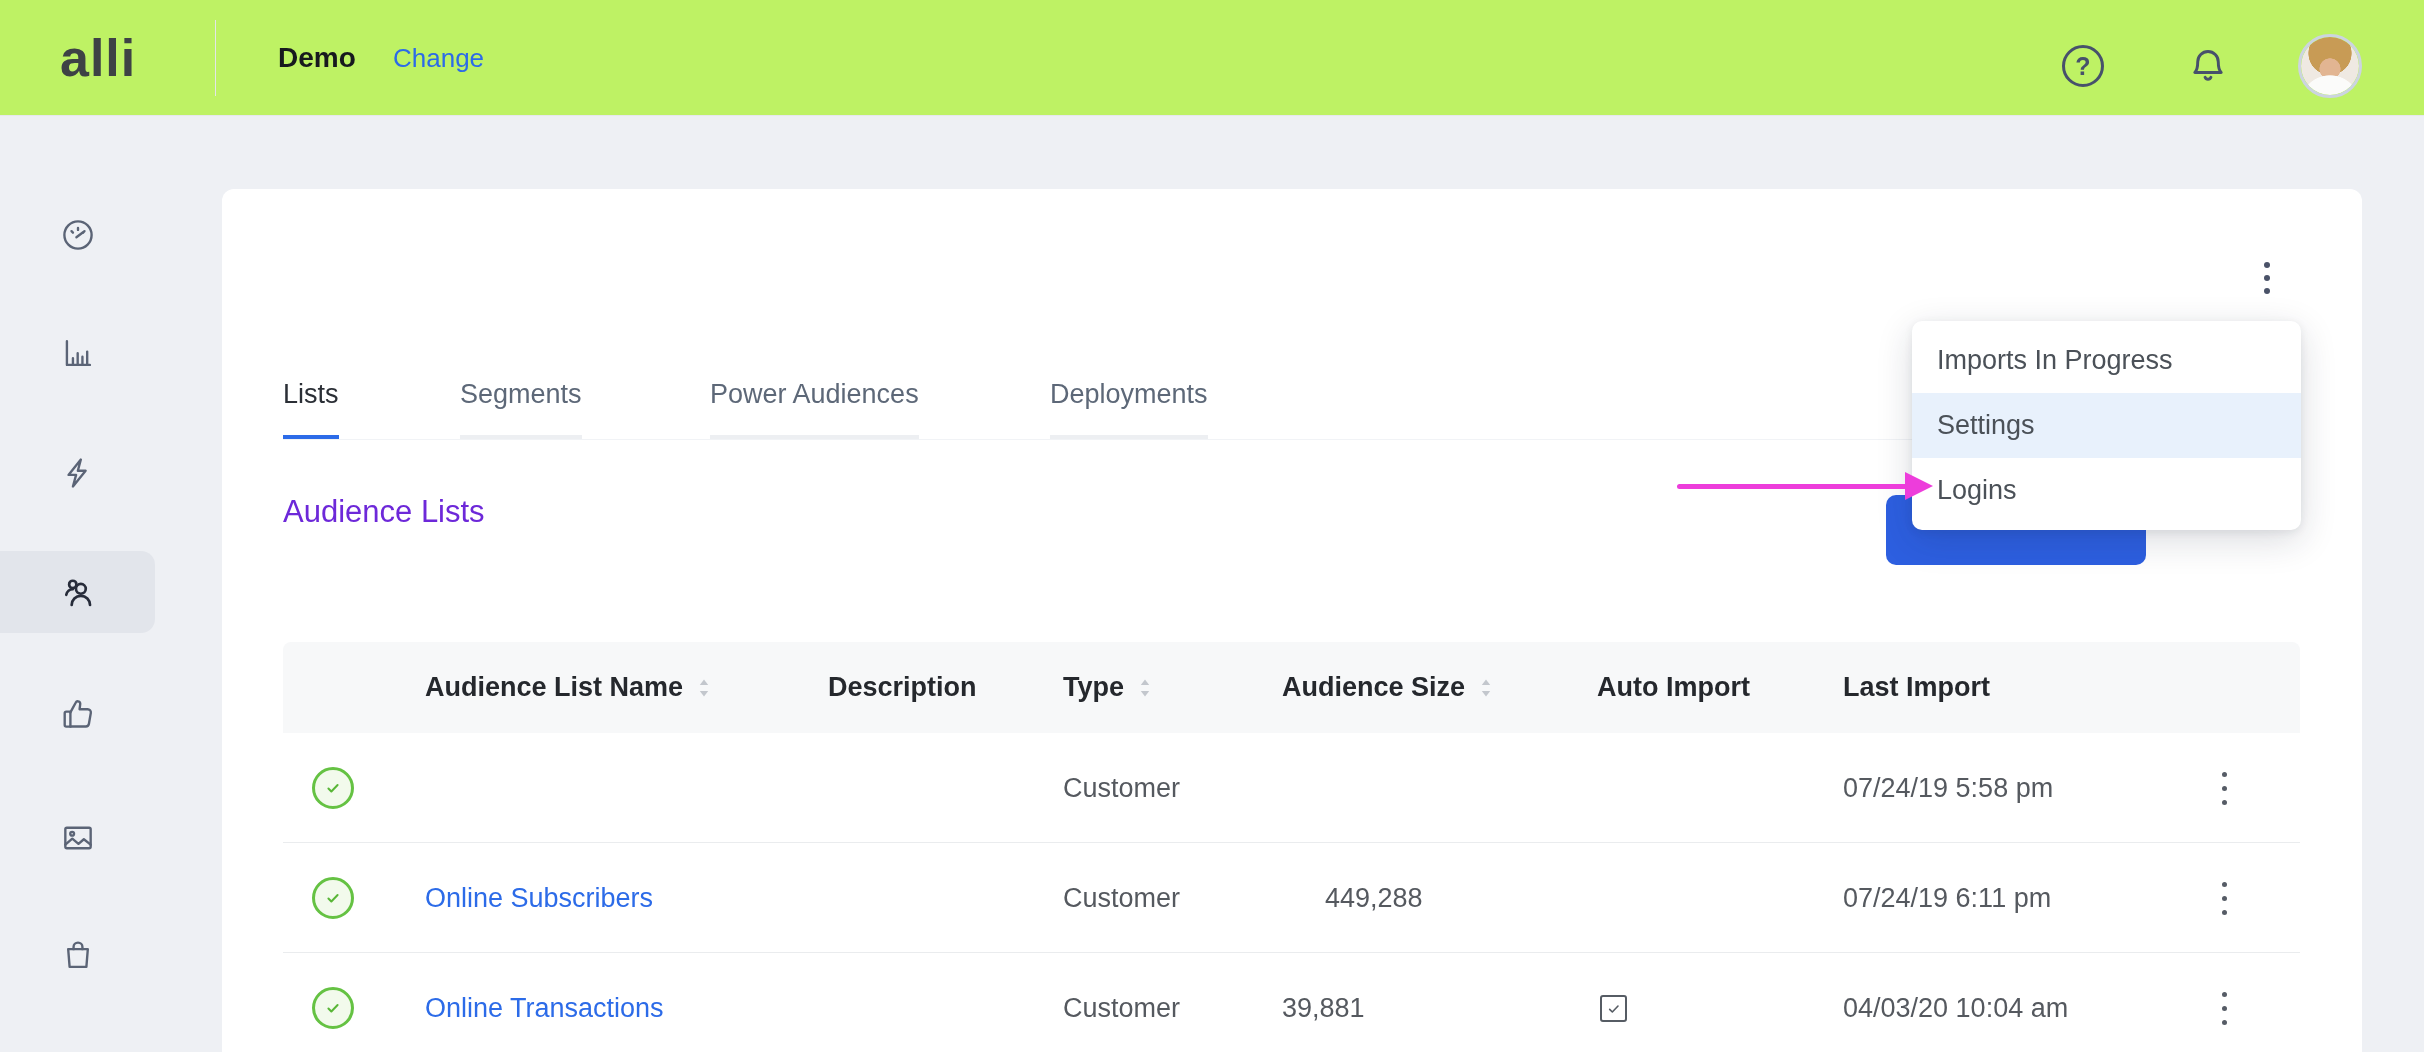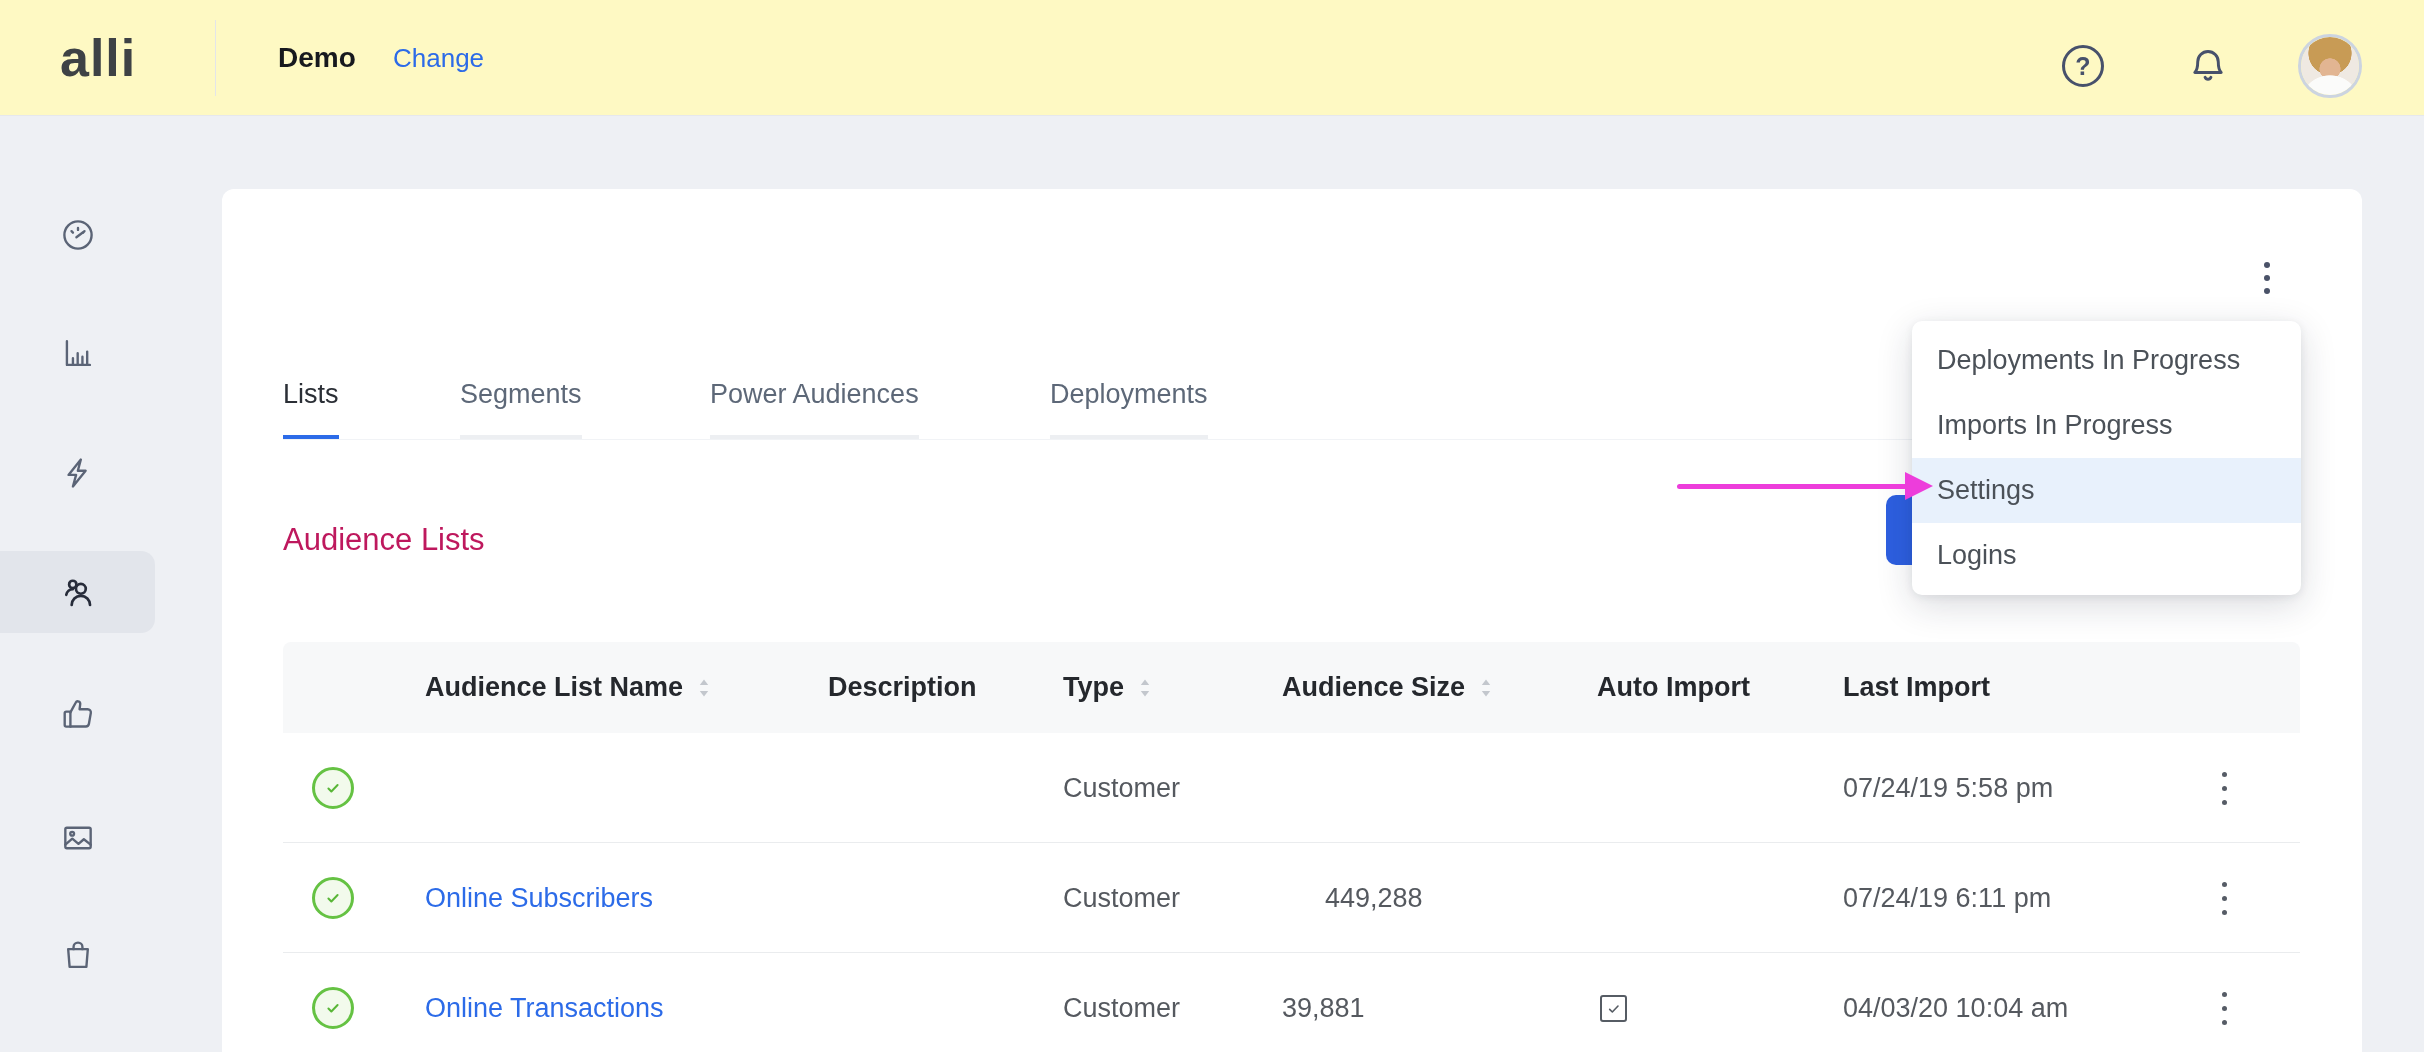--- a/index.html
+++ b/index.html
@@ -1,20 +1,20 @@
 <!DOCTYPE html>
 <html><head>
 <meta charset="utf-8">
 <style>
   * { margin:0; padding:0; box-sizing:border-box; }
   html,body { width:2424px; height:1052px; overflow:hidden; }
   body { background:#eef0f4; font-family:"Liberation Sans", sans-serif; color:#202329; position:relative; }
 
   
-  .topbar { position:absolute; left:0; top:0; width:2424px; height:116px; background:#fef9c3; border-bottom:1px solid #e6e8ec; z-index:100; }
+  .topbar { position:absolute; left:0; top:0; width:2424px; height:116px; background:#bef264; border-bottom:1px solid #e6e8ec; z-index:100; }
   .logo { position:absolute; left:60px; top:0; height:116px; display:flex; align-items:center; font-size:52px; font-weight:700; color:#3e4245; letter-spacing:1px; }
   .topbar-divider { position:absolute; left:215px; top:20px; height:76px; width:1px; background:#e3e5e9; }
   .workspace { position:absolute; left:278px; top:0; height:116px; display:flex; align-items:center; font-size:28px; font-weight:700; color:#17191e; }
   .change-link { position:absolute; left:393px; top:0; height:116px; display:flex; align-items:center; font-size:26px; color:#2c6be8; cursor:pointer; }
   .help-btn { position:absolute; left:2062px; top:45px; width:42px; height:42px; border:3px solid #47516b; border-radius:50%; display:flex; align-items:center; justify-content:center; font-size:25px; font-weight:700; color:#47516b; cursor:pointer; }
   .bell-btn { position:absolute; left:2186px; top:44px; width:44px; height:46px; cursor:pointer; }
   .avatar { position:absolute; left:2298px; top:34px; width:64px; height:64px; border-radius:50%; border:3px solid #ccd4e0; overflow:hidden; cursor:pointer; }
   .avatar-photo { width:100%; height:100%; border-radius:50%;
     background:
       radial-gradient(circle at 50% 118%, #fbfbfa 0 40%, rgba(0,0,0,0) 41%),
@@ -34,21 +34,21 @@
   .page-title { position:absolute; left:61px; top:56px; font-size:45px; font-weight:500; color:#17191d; }
   .kebab { display:flex; flex-direction:column; align-items:center; justify-content:center; cursor:pointer; }
   .kebab i { display:block; width:6px; height:6px; border-radius:50%; background:#4a5268; margin:3.5px 0; }
   .card-kebab { position:absolute; left:2020px; top:60px; width:50px; height:58px; }
 
   
   .tab { position:absolute; top:189px; font-size:27px; line-height:32px; color:#5d6878; padding-bottom:25px; border-bottom:5px solid #edeff2; cursor:pointer; }
   .tab.active { color:#2b2f36; font-weight:500; border-bottom-color:#2c6be8; }
   .tabs-rule { position:absolute; left:61px; top:250px; width:2017px; height:1px; background:#f1f3f6; }
 
-  .section-title { position:absolute; left:61px; top:305px; font-size:31px; font-weight:500; color:#be185d;margin-top:28px; }
+  .section-title { position:absolute; left:61px; top:305px; font-size:31px; font-weight:500; color:#6d28d9; }
 
   .new-list-btn { position:absolute; left:1664px; top:306px; width:260px; height:70px; background:#2d5fe0; border-radius:10px; z-index:5; cursor:pointer; }
 
   
   .table { position:absolute; left:61px; top:453px; width:2017px; }
   .thead { position:relative; height:91px; background:#f7f8f9; border-radius:8px 8px 0 0; }
   .th { position:absolute; top:0; height:91px; display:flex; align-items:center; gap:14px; font-size:27px; font-weight:700; color:#25282d; }
   .sort svg { display:block; }
   .trow { position:relative; height:110px; border-bottom:1px solid #eaecee; }
   .cell { position:absolute; top:0; height:110px; display:flex; align-items:center; font-size:27px; color:#55595f; }
@@ -251,20 +251,19 @@
       <div class="kebab row-kebab">
         <i></i>
           <i></i>
           <i></i>
       </div>
     </div>
   </div>
 </main>
 
 <div class="menu">
-  <div class="menu-item">Deployments In Progress</div>
   <div class="menu-item">Imports In Progress</div>
   <div class="menu-item highlighted">Settings</div>
   <div class="menu-item">Logins</div>
 </div>
 
 <div class="arrow-line"></div>
 <div class="arrow-head"></div>
 
 </body></html>

